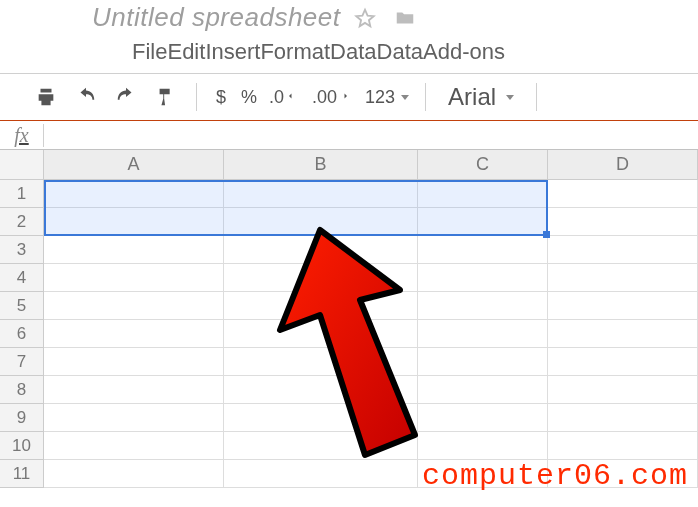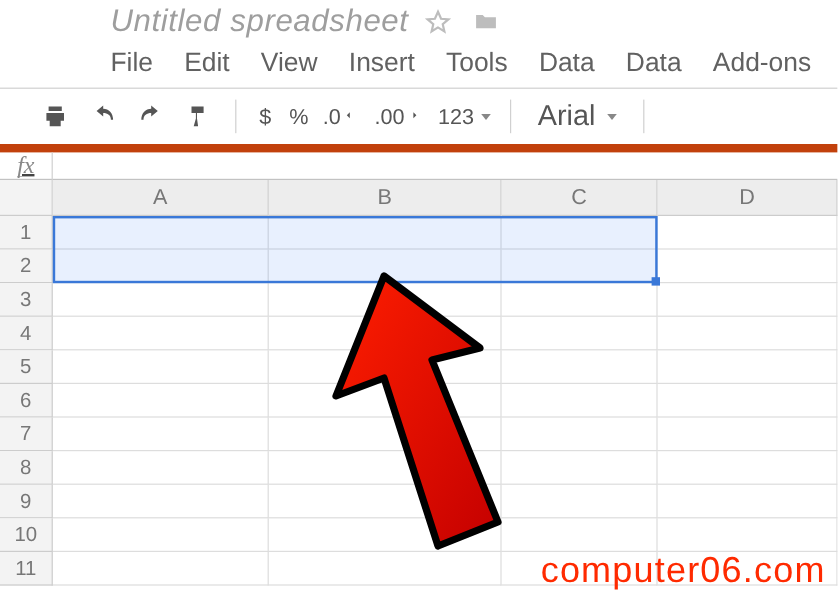--- a/index.html
+++ b/index.html
@@ -23,24 +23,24 @@
     font-style: italic;
     color: #9e9e9e;
     letter-spacing: 0.5px;
     white-space: nowrap;
   }
   .title-icons { display: flex; gap: 18px; align-items: center; }
   .title-icons svg { width: 22px; height: 22px; fill: #bdbdbd; display:block; }
 
   .menubar {
     display: flex;
-    gap: 26px;
     padding: 6px 0 8px 92px;
     font-size: 22px;
     color: #616161;
+    margin-left: 40px;
   }
   .menubar > div { cursor: pointer; }
 
   .sep { height: 1px; background: #d0d0d0; margin: 0; }
 
   .toolbar {
     display: flex;
     align-items: center;
     padding: 8px 0 8px 26px;
     gap: 0;
@@ -90,21 +90,21 @@
     margin-left: 10px;
     border-left: 4px solid transparent;
     border-right: 4px solid transparent;
     border-top: 5px solid #888;
     display: inline-block;
   }
 
   .fx-row {
     display: flex;
     align-items: center;
-    border-top: 7px solid #c2410c;
+    border-top: 1px solid #c2410c;
     border-bottom: 1px solid #c2c2c2;
     height: 30px;
     text-decoration: underline;
   }
   .fx-label {
     width: 44px;
     text-align: center;
     font-style: italic;
     font-family: Georgia, serif;
     font-size: 20px;
@@ -180,21 +180,21 @@
     background: #3a78d8;
   }
 
   
   .arrow-annot { position: absolute; left: 210px; top: 220px; pointer-events: none; }
   .watermark {
     position: absolute;
     right: 10px;
     bottom: 14px;
     color: #ff2a00;
-    font-family: Liberation Sans, sans-serif;
+    font-family: Liberation Mono, monospace;
     font-size: 30px;
     letter-spacing: 1px;
   }
 </style>
 </head>
 <body>
 
 <div class="title-row">
   <span class="doc-title">Untitled spreadsheet</span>
   <span class="title-icons">
@@ -207,23 +207,22 @@
       <svg viewBox="0 0 24 24">
           <path d="M3 6h6l2 2h10v10H3z"></path>
         </svg>
     </span>
   </span>
 </div>
 
 <div class="menubar">
   <div>File</div>
   <div>Edit</div>
-  <div>View</div>
   <div>Insert</div>
-  <div>Tools</div>
+  <div>Format</div>
   <div>Data</div>
   <div>Data</div>
   <div>Add-ons</div>
 </div>
 
 <div class="sep"></div>
 
 <div class="toolbar">
   <span class="tbtn">
     <svg viewBox="0 0 24 24">

